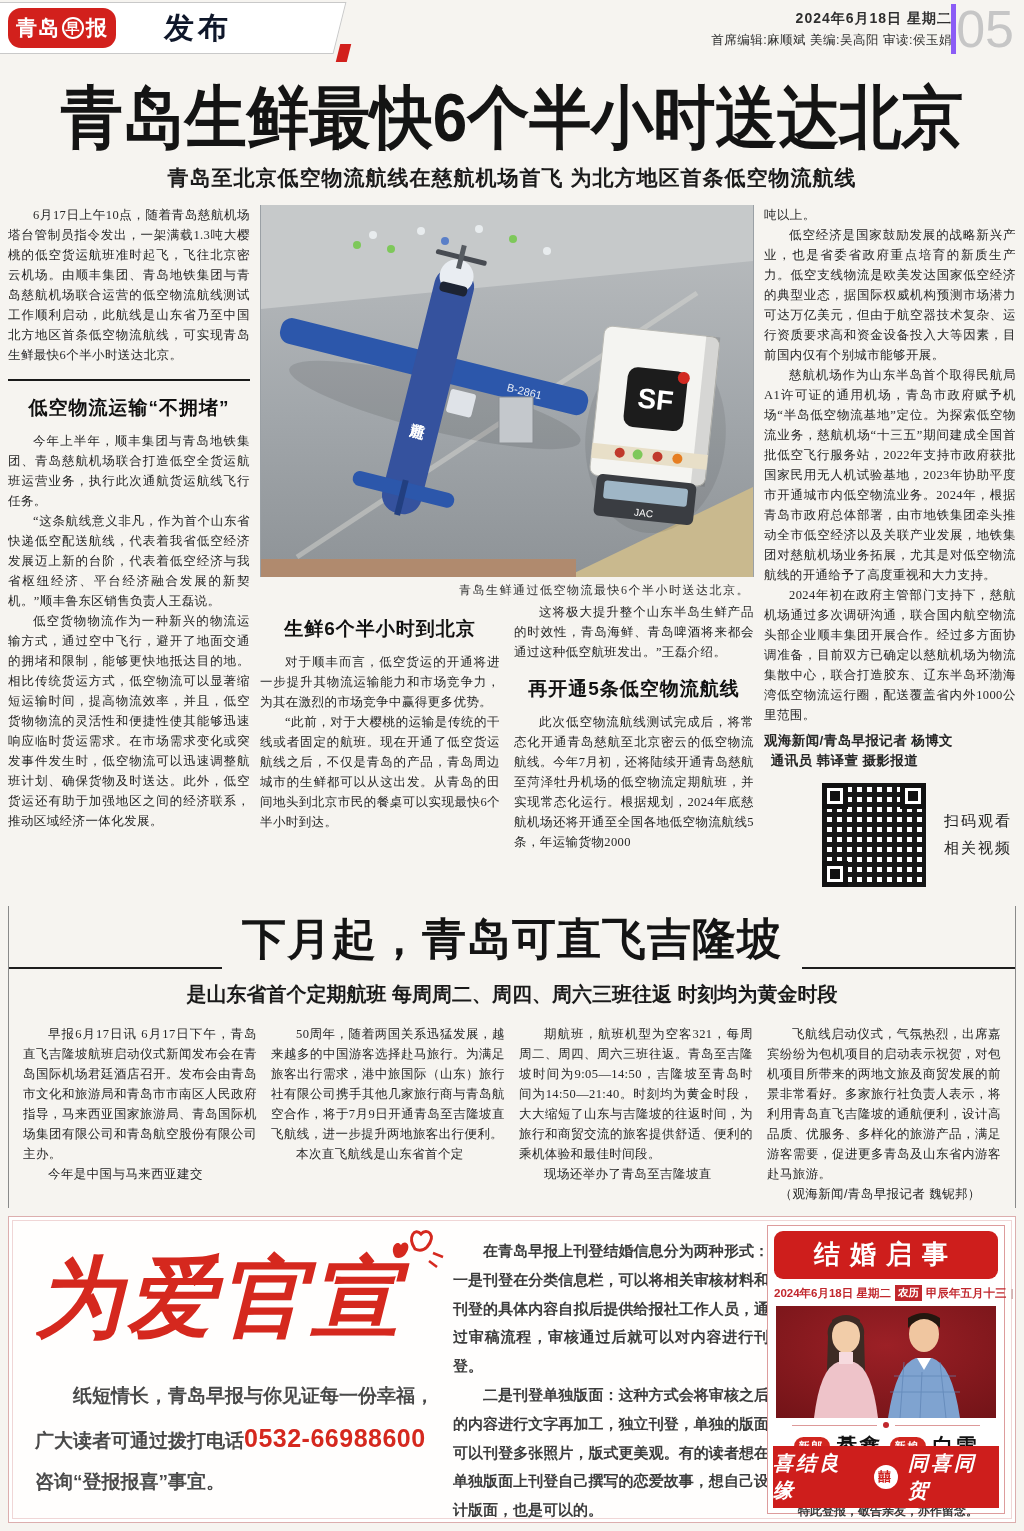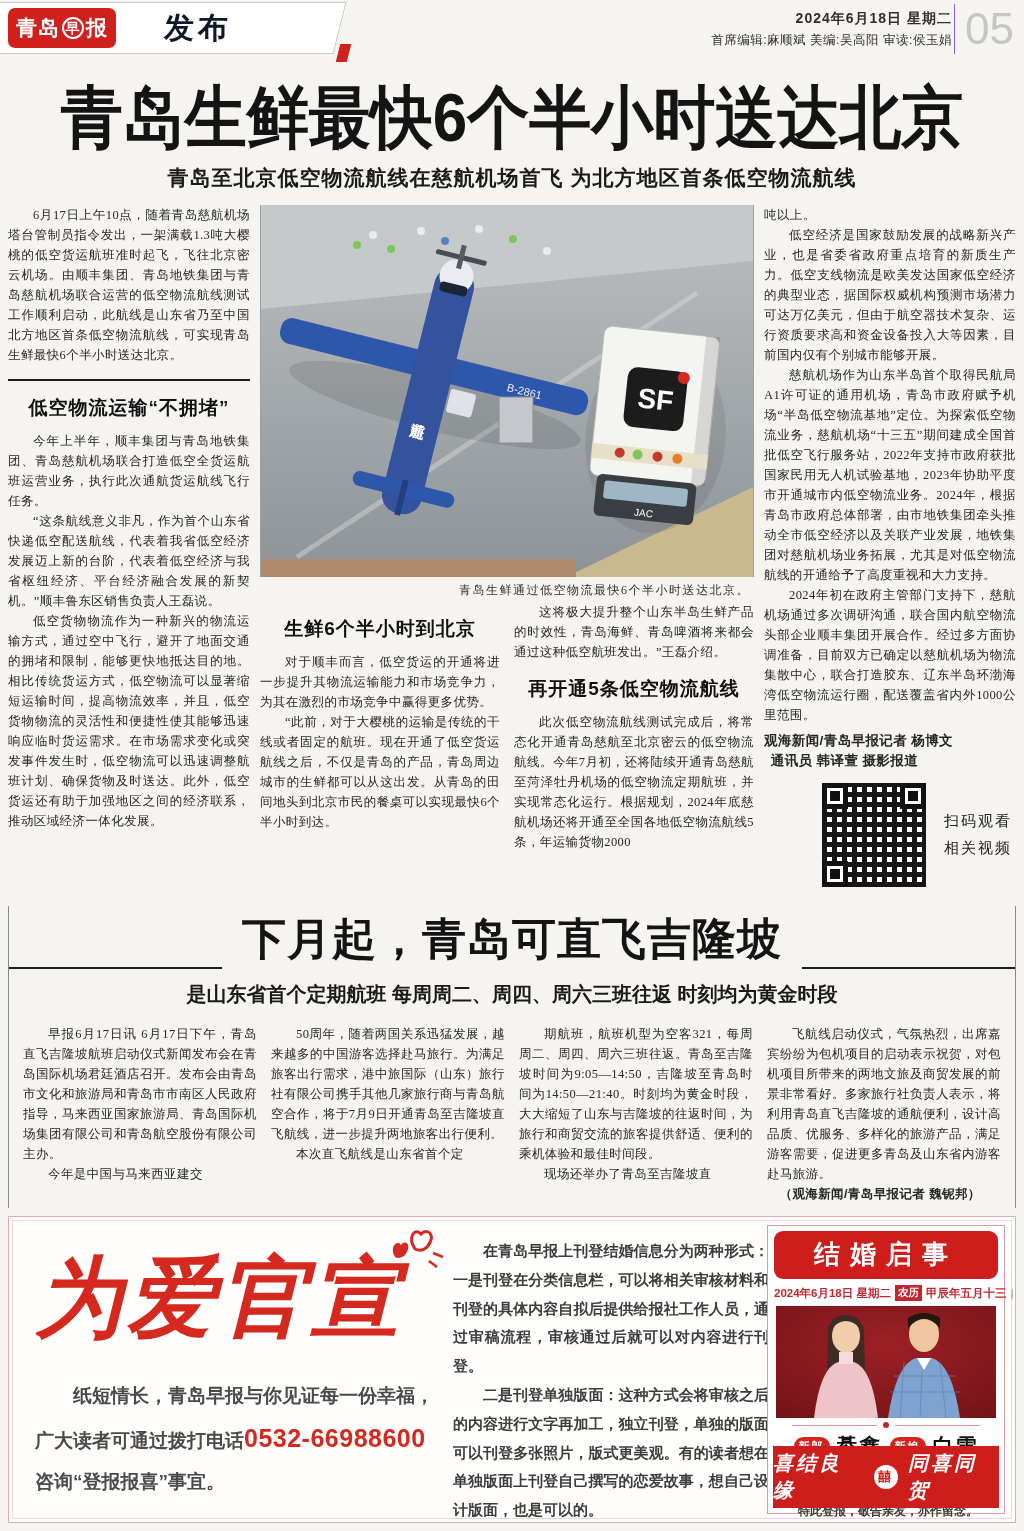--- a/index.html
+++ b/index.html
@@ -8,35 +8,35 @@
     position: relative; width: 1024px; height: 1531px; margin: 0 auto;
     background: #f6f4f0; overflow: hidden;
     font-family: "Liberation Serif", serif; color: #2a2a2a;
   }
   
   .masthead { position:absolute; left:0; top:0; width:100%; height:60px; }
   .mast-slab { position:absolute; left:-20px; top:2px; width:360px; height:52px;
     background:#fff; border:1px solid #c9c9c9; transform:skewX(-14deg); }
   .logo { position:absolute; left:8px; top:8px; background:#d2201c; color:#fff;
     font-family:"Liberation Sans",sans-serif; font-weight:900; font-size:21px;
-    padding:6px 8px; border-radius:7px; letter-spacing:1px; display:flex; align-items:center; gap:2px;}
+    padding:6px 8px; border-radius:13px; letter-spacing:1px; display:flex; align-items:center; gap:2px;}
   .logo .circ { display:inline-block; width:22px; height:22px; border:2px solid #fff;
     border-radius:50%; line-height:18px; text-align:center; font-size:14px; }
   .section-box { position:absolute; left:150px; top:4px; width:96px; height:48px;
     display:flex; align-items:center; justify-content:center;
     font-family:"Liberation Sans",sans-serif; font-weight:900; font-size:30px; color:#0f172a; letter-spacing:4px;}
   .section-accent { position:absolute; left:338px; top:44px; width:11px; height:18px;
     background:#d2201c; transform:skewX(-14deg); }
   .hdr-right { position:absolute; right:72px; top:10px; text-align:right;
     font-family:"Liberation Sans",sans-serif; color:#2e2e2e; }
   .hdr-date { font-size:14px; font-weight:bold; letter-spacing:1px; }
   .hdr-editors { font-size:12.5px; margin-top:4px; letter-spacing:0.5px; }
-  .pagenum { position:absolute; right:10px; top:4px; height:50px; padding-left:10px;
-    border-left:1px solid #8b5cf6; font-family:"Liberation Sans",sans-serif;
-    font-size:44px; line-height:50px; color:#c6c6c6; font-weight:400; }
+  .pagenum { position:absolute; right:10px; top:4px; height:50px; padding-left:0;
+    border-left:5px solid #8b5cf6; font-family:"Liberation Sans",sans-serif;
+    font-size:52px; line-height:50px; color:#c6c6c6; font-weight:400; }
   
   .headline1 { position:absolute; left:0; top:76px; width:100%; text-align:center;
     font-family:"Liberation Sans",sans-serif; font-weight:900; font-size:62px; color:#141414;
     transform:scaleY(1.1); letter-spacing:0px; }
   .subhead1 { position:absolute; left:0; top:164px; width:100%; text-align:center;
     font-family:"Liberation Sans",sans-serif; font-weight:800; font-size:21px; color:#1a1a1a; letter-spacing:1px;}
   
   .a1body { position:absolute; left:8px; right:8px; top:205px; height:695px;
     display:flex; gap:10px; }
   .ncol p { text-indent:2em; text-align:justify; font-size:12.5px; line-height:20px;
@@ -70,21 +70,21 @@
   .a2head { display:flex; align-items:flex-end; gap:20px; padding-top:4px; }
   .a2head .hline { flex:1; height:2px; background:#1e1e1e; }
   .a2title { font-family:"Liberation Sans",sans-serif; font-weight:900; font-size:44px;
     color:#141414; letter-spacing:1px; white-space:nowrap; }
   .a2sub { text-align:center; font-family:"Liberation Sans",sans-serif; font-weight:800;
     font-size:20px; margin-top:12px; color:#1a1a1a; }
   .a2cols { display:flex; gap:14px; padding:16px 14px 0; }
   .a2cols .acol { flex:1; height:188px; overflow:hidden; }
   .a2cols p { text-indent:2em; text-align:justify; font-size:12.5px; line-height:20px;
     letter-spacing:0.4px; color:#262626; }
-  .a2byline { font-family:"Liberation Sans",sans-serif; font-weight:bold; text-indent:1em !important; }
+  .a2byline { font-family:"Liberation Sans",sans-serif; font-weight:normal; text-indent:1em !important; }
   
   .ads { position:absolute; left:8px; right:8px; top:1216px; bottom:8px;
     background:#fffefd; border:1px solid #dcaeae;
     box-shadow: inset 0 0 0 3px #fff, inset 0 0 0 4px #f0d6d6; }
   .love { position:absolute; left:26px; top:22px; width:404px; }
   .love-title-row { position:relative; height:118px; }
   .love-title { font-family:"Liberation Sans",sans-serif; font-weight:900; font-size:88px;
     color:#d5281e; letter-spacing:4px; font-style:italic; }
   .hearts { position:absolute; right:-6px; top:-16px; }
   .love-body { margin-top:20px; font-family:"Liberation Sans",sans-serif; font-weight:bold;

